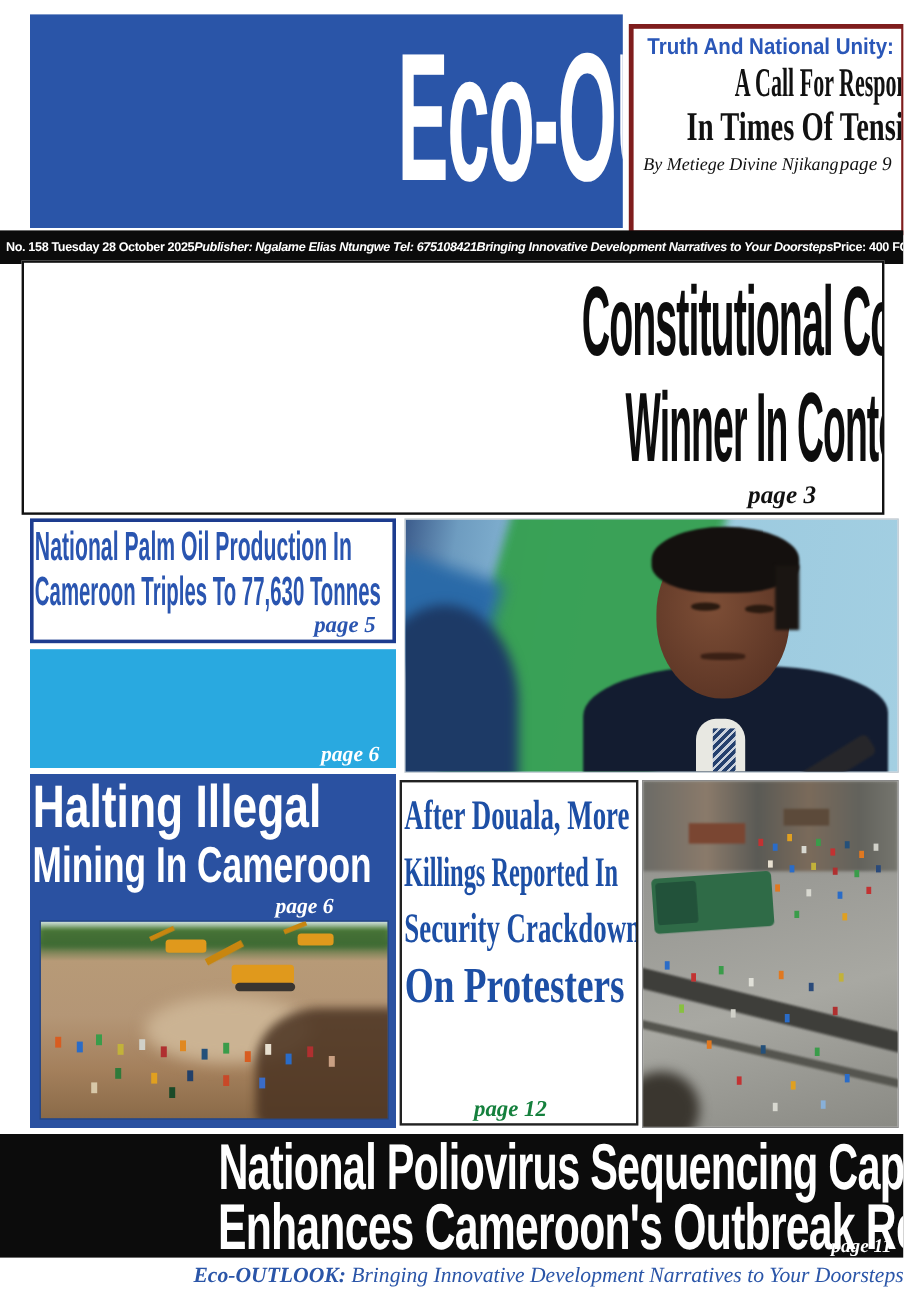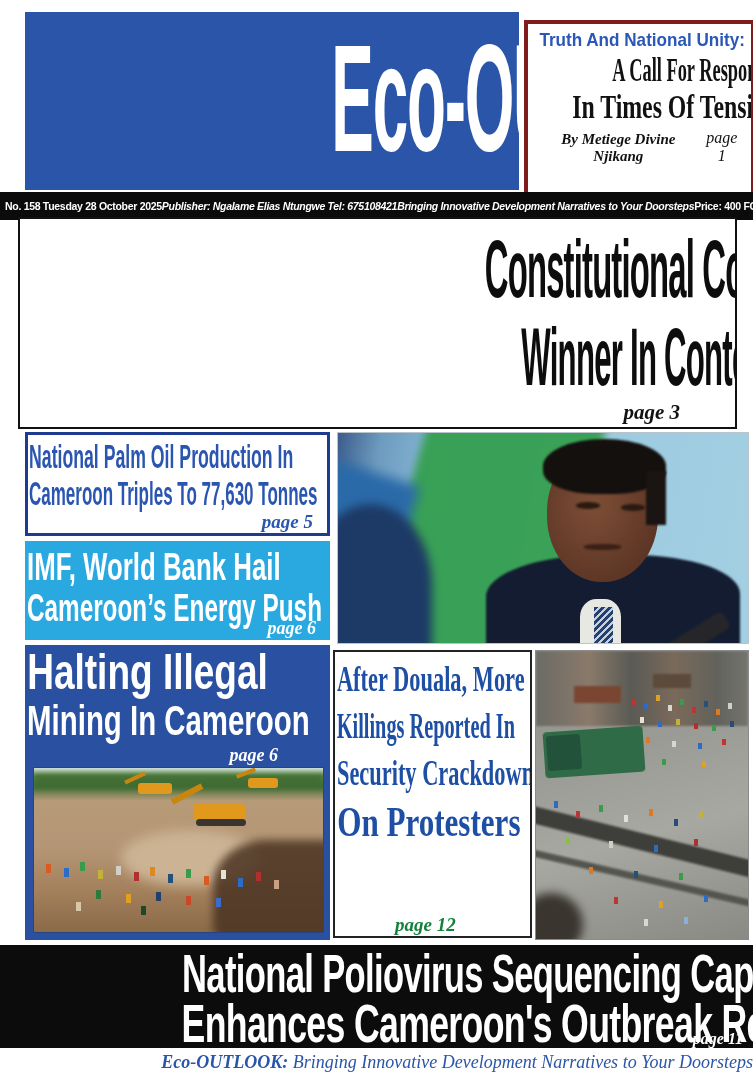--- a/index.html
+++ b/index.html
@@ -17,21 +17,21 @@
   
   .masthead{position:absolute;left:25px;top:12px;width:494px;height:178px;background:#2a55a8;
             text-align:center;overflow:hidden;}
   .masthead-title{font-size:152px;line-height:172px;font-weight:bold;color:#fff;letter-spacing:-3px;}
   .side-box{position:absolute;left:524px;top:20px;width:223px;height:168px;background:#fff;
             border:4px solid #7f1d1d;text-align:center;overflow:hidden;}
   .kicker-line{margin-top:5px;font-size:19px;font-weight:bold;color:#2a57b8;}
   .sb-line{font-size:34px;line-height:37px;color:#111;}
   .sb-byline-row{display:flex;justify-content:space-between;align-items:flex-end;
                  padding:4px 8px 0 8px;font-family:"Liberation Serif",serif;}
-  .sb-byline{font-size:15px;font-weight:bold;font-style:italic;color:#111;}
+  .sb-byline{font-size:15px;font-weight:normal;font-style:italic;color:#111;}
   .sb-pageref{font-size:16px;font-style:italic;color:#111;}
 
   
   .info-bar{position:absolute;left:0;top:192px;width:753px;height:28px;background:#0b0b0b;
             color:#fff;display:flex;align-items:center;justify-content:space-between;
             padding:0 5px;box-sizing:border-box;font-size:10.5px;font-weight:bold;
             letter-spacing:-.3px;white-space:nowrap;overflow:hidden;}
   .info-italic{font-style:italic;}
 
   
@@ -186,21 +186,21 @@
       <span class="cond sx90">Truth And National Unity:</span>
     </div>
     <div class="sb-line serifb">
       <span class="cond sx54">A Call For Responsibility</span>
     </div>
     <div class="sb-line serifb">
       <span class="cond sx70">In Times Of Tension</span>
     </div>
     <div class="sb-byline-row">
       <span class="sb-byline">By Metiege Divine Njikang</span>
-      <span class="sb-pageref">page 1</span>
+      <span class="sb-pageref">page 9</span>
     </div>
   </div>
 
   <div class="info-bar">
     <span>No. 158 Tuesday 28 October 2025</span>
     <span class="info-italic">Publisher: Ngalame Elias Ntungwe Tel: 675108421</span>
     <span class="info-italic">Bringing Innovative Development Narratives to Your Doorsteps</span>
     <span>Price: 400 FCFA</span>
   </div>
 
@@ -214,24 +214,20 @@
 
   <div class="palm-box">
     <div class="lines">
       <div><span class="palm-line cond ol sx52">National Palm Oil Production In</span></div>
       <div><span class="palm-line cond ol sx50">Cameroon Triples To 77,630 Tonnes</span></div>
     </div>
     <span class="palm-pageref">page 5</span>
   </div>
 
   <div class="imf-box">
-    <div class="lines">
-      <div><span class="imf-line cond ol sx68">IMF, World Bank Hail</span></div>
-      <div><span class="imf-line cond ol sx64">Cameroon’s Energy Push</span></div>
-    </div>
     <span class="imf-pageref">page 6</span>
   </div>
 
   <div class="mining-box">
     <div><span class="mining-line1 cond ol sx74">Halting Illegal</span></div>
     <div><span class="mining-line2 cond ol sx70">Mining In Cameroon</span></div>
     <span class="mining-pageref">page 6</span>
 
     <div class="photo mining-photo">
       <div class="m-trees"></div>

